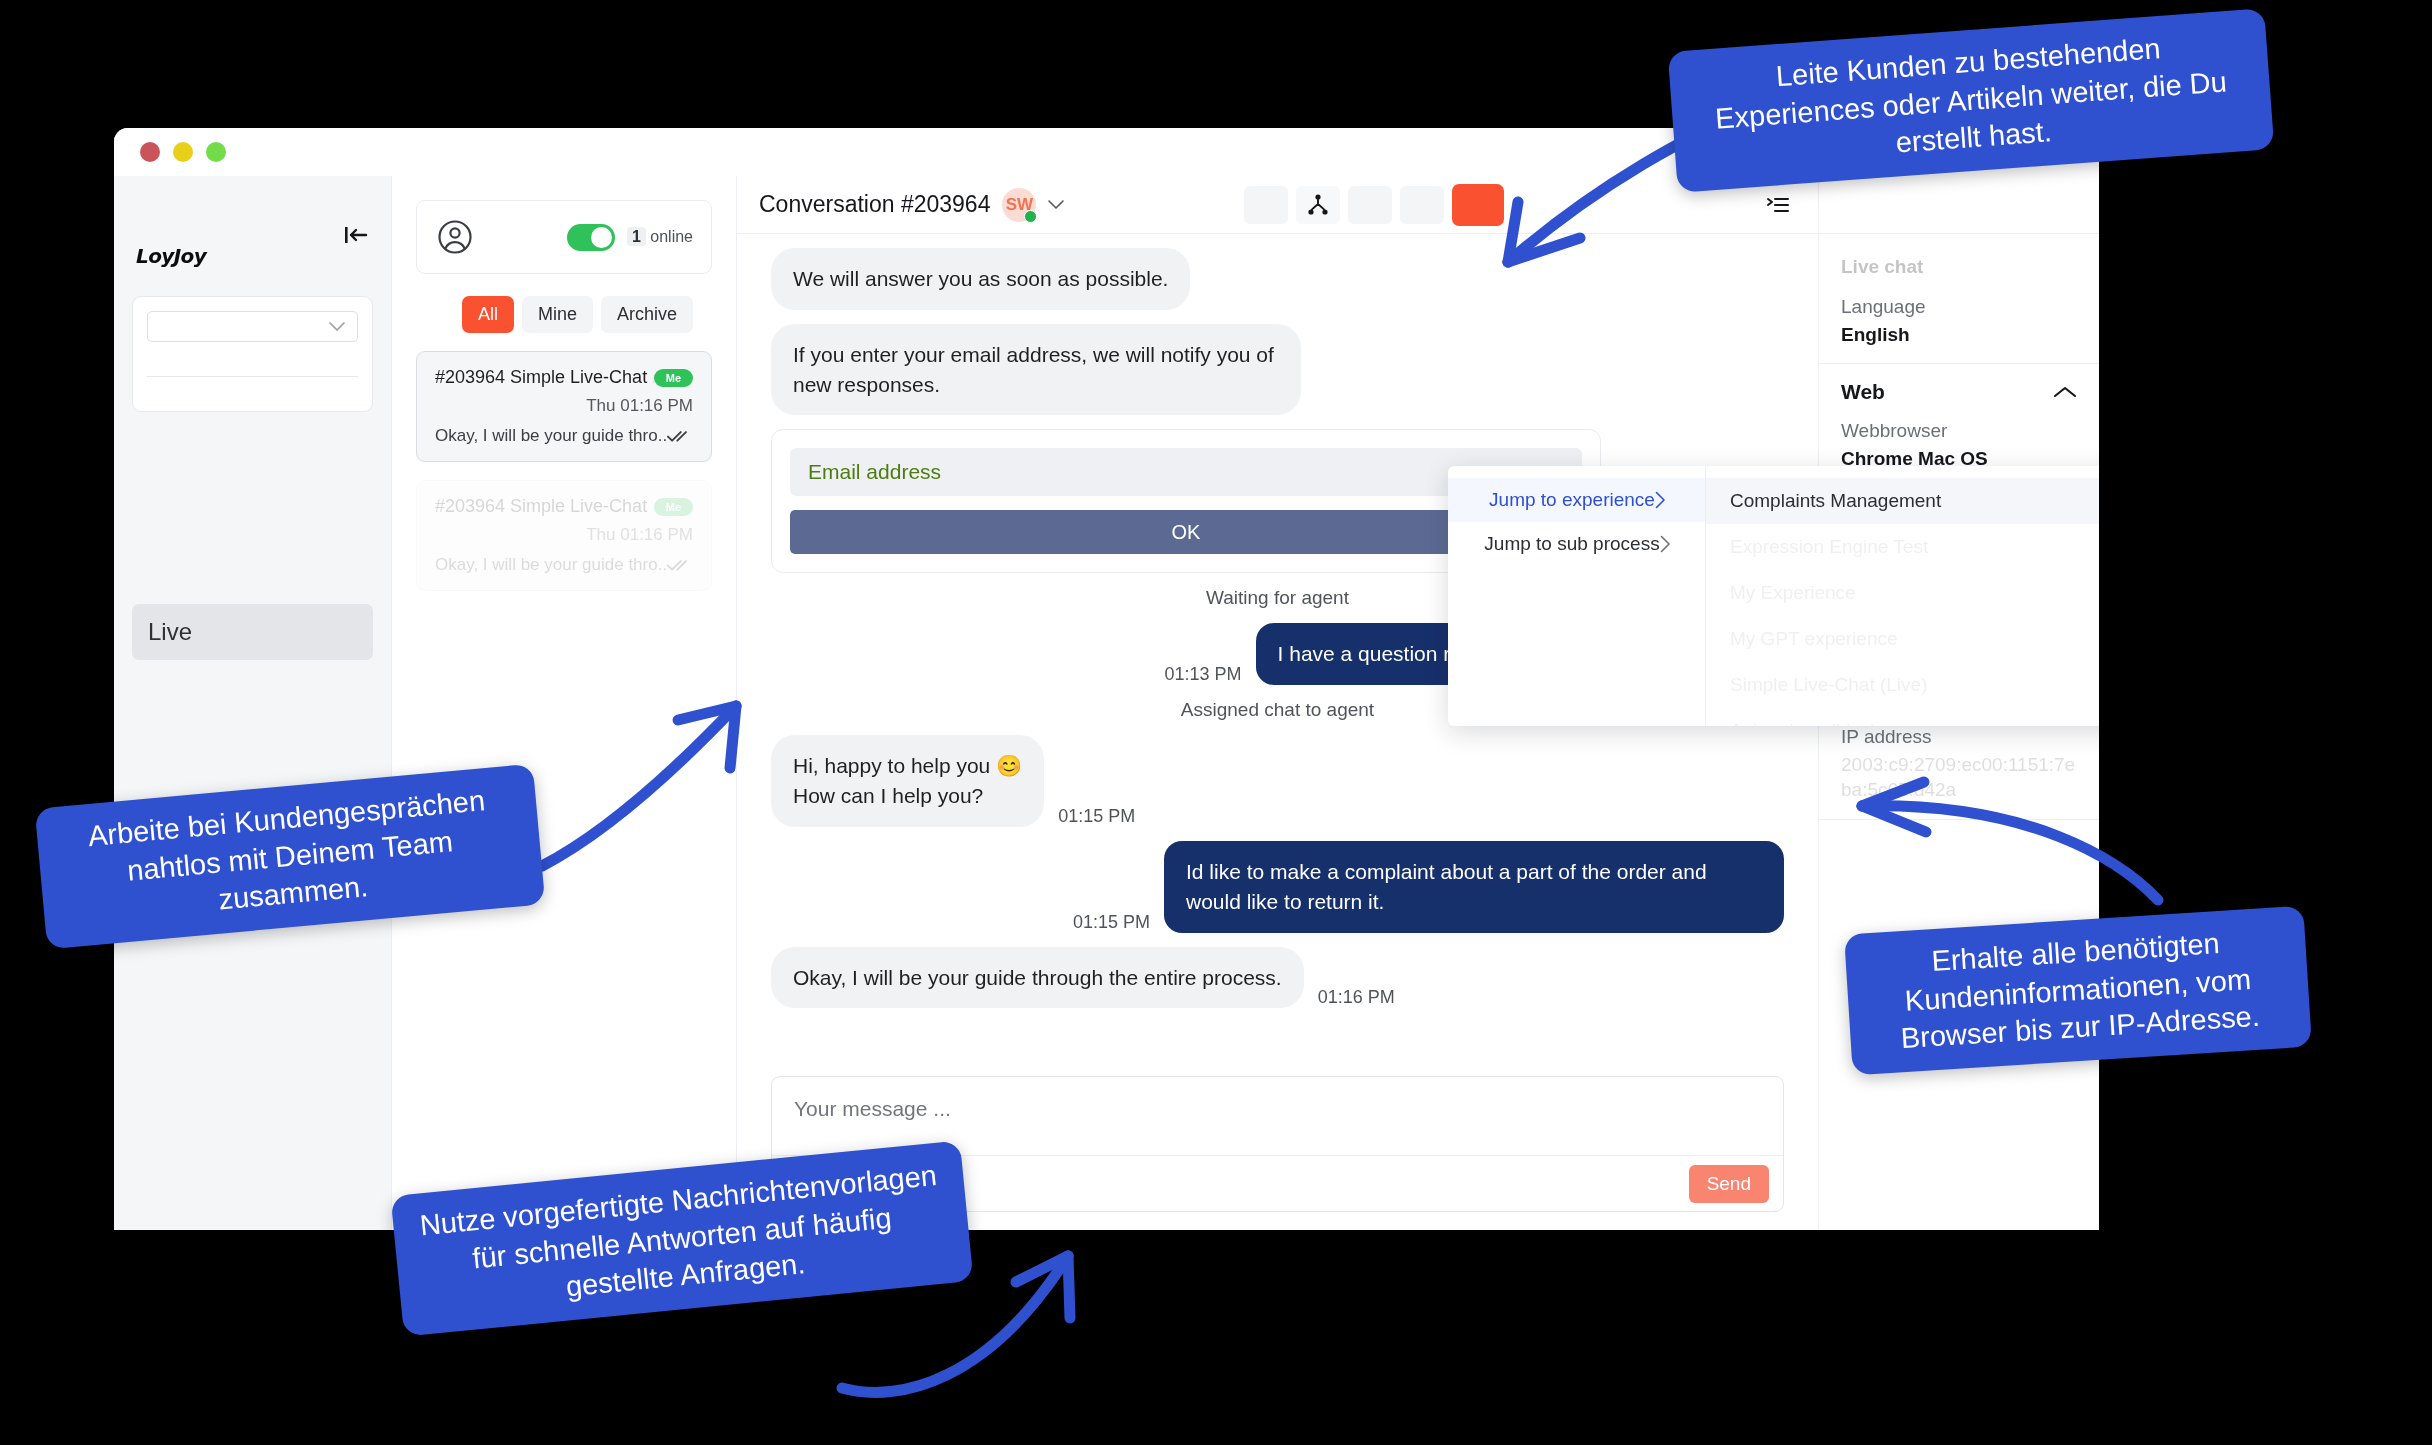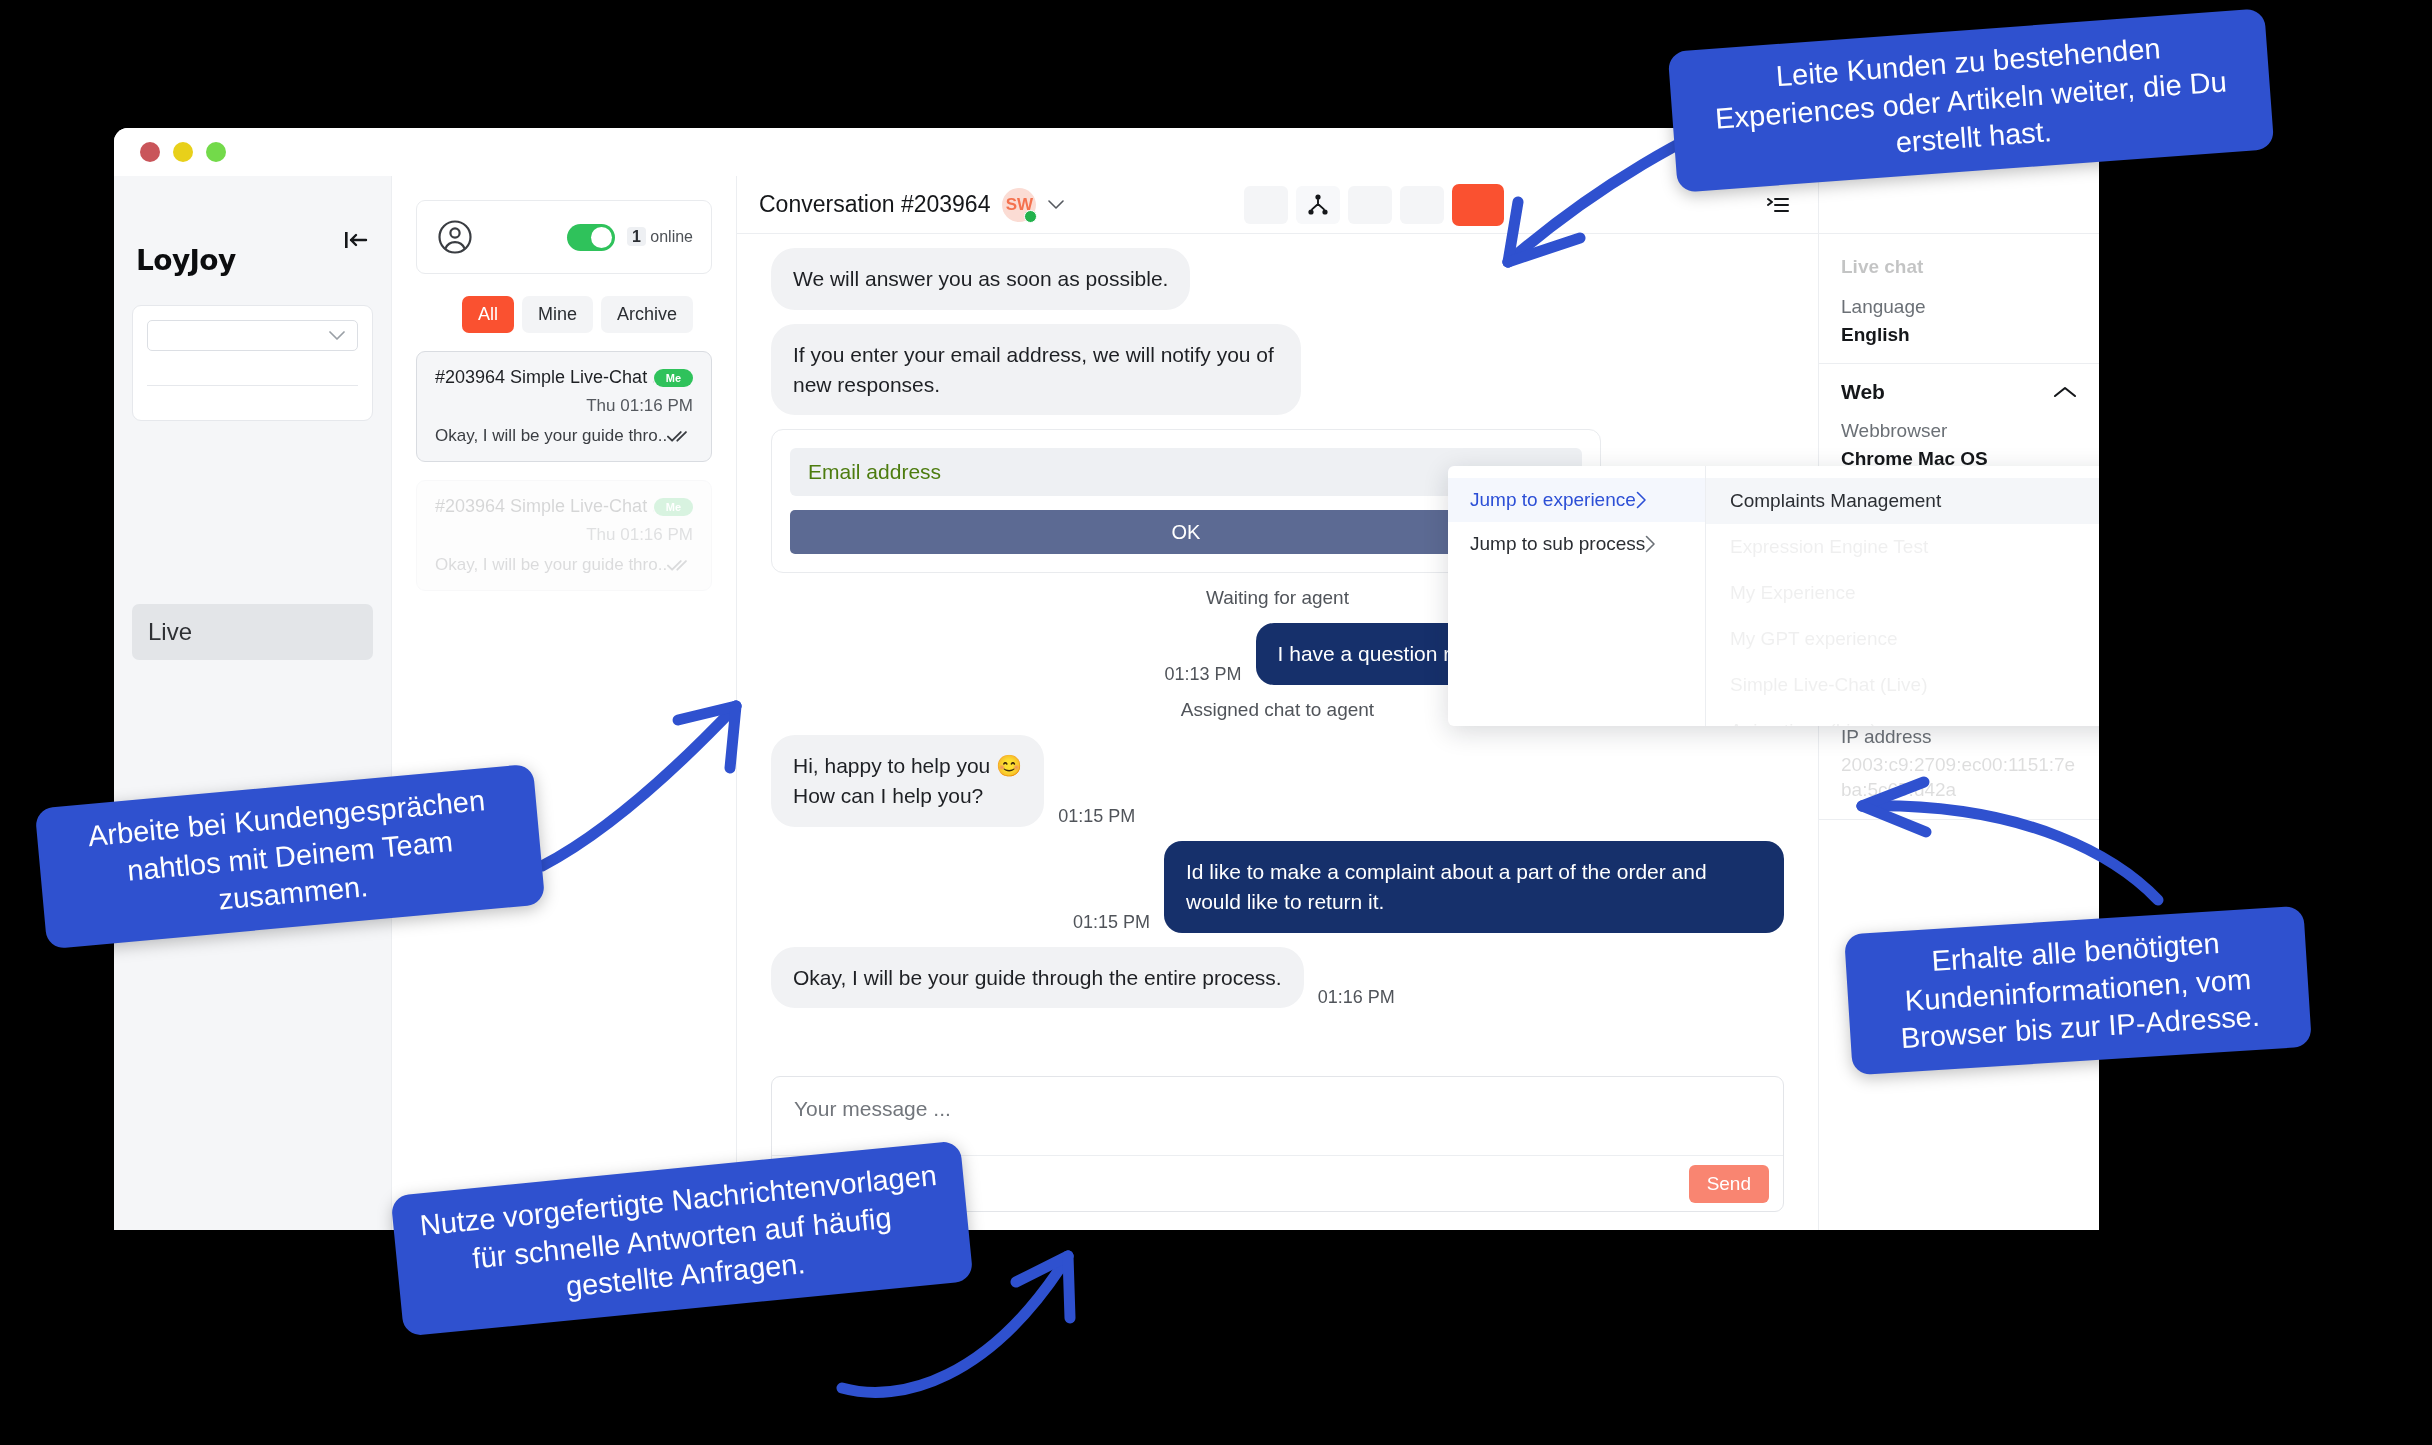--- a/index.html
+++ b/index.html
@@ -39,21 +39,21 @@
     width: 278px;
     background: #f5f6f8;
     border-right: 1px solid #eceef1;
     display: flex; flex-direction: column;
     flex: 0 0 278px;
     padding: 20px 18px 0 18px;
     position: relative;
   }
   #sidebar-top { display: flex; align-items: center; justify-content: space-between; padding: 6px 2px 0 4px; }
   #brand-logo {
-    font-size: 28px; font-weight: 700; 
+    font-size: 20px; font-weight: 700; font-style: italic;
     letter-spacing: -0.6px; color: #0c0d0f;
     font-family: "DejaVu Sans", sans-serif;
     margin-top: 42px;
   }
   #collapse-sidebar-button {
     width: 30px; height: 30px; display: flex; align-items: center; justify-content: center;
     cursor: pointer;
   }
   #sidebar-card {
     margin-top: 28px;
@@ -242,21 +242,21 @@
     width: 746px; height: 260px;
     background: #ffffff;
     border-radius: 6px;
     box-shadow: 0 6px 26px rgba(16,24,40,0.16);
     display: flex;
     z-index: 40;
     overflow: hidden;
   }
   #jump-left { width: 258px; border-right: 1px solid #eceef1; padding-top: 12px; }
   .jump-item {
-    display: flex; align-items: center; justify-content: flex-start;
+    display: flex; align-items: center; justify-content: center;
     padding: 11px 20px 11px 22px;
     font-size: 19px; color: #2b2e33; cursor: pointer;
   }
   .jump-item.active { background: #f4f7fd; color: #2c4fd6; }
   #jump-right { flex: 1 1 auto; padding-top: 12px; }
   .jump-sub-item { padding: 12px 24px; font-size: 19px; color: #2b2e33; cursor: pointer; }
   .jump-sub-item.selected { background: #f4f6f9; }
   .jump-sub-item.dim { opacity: 0.07; }
 
   

